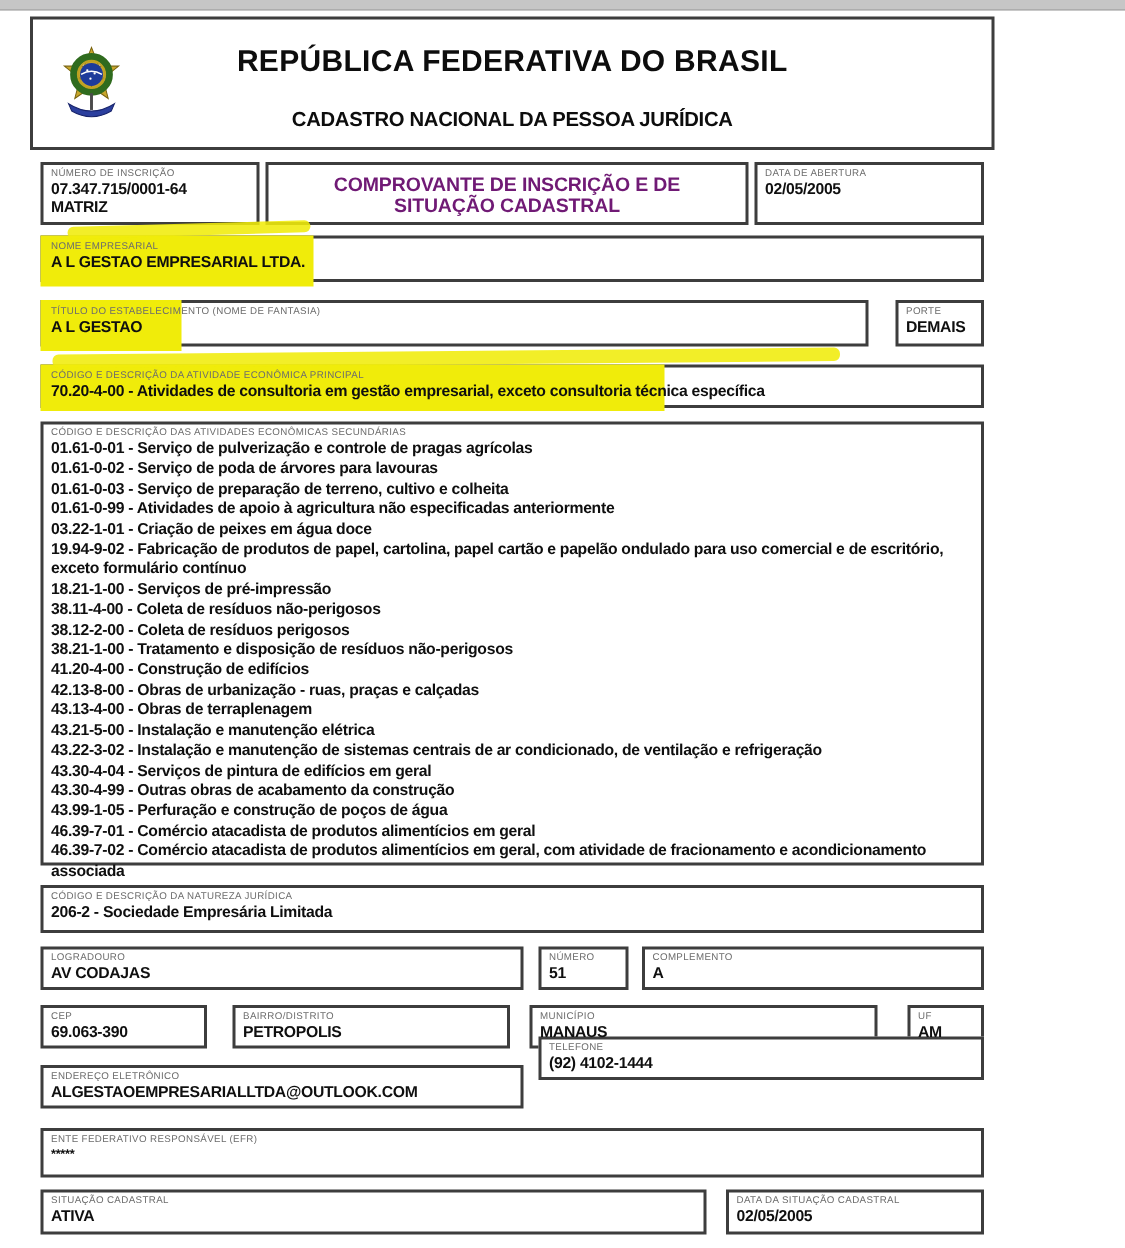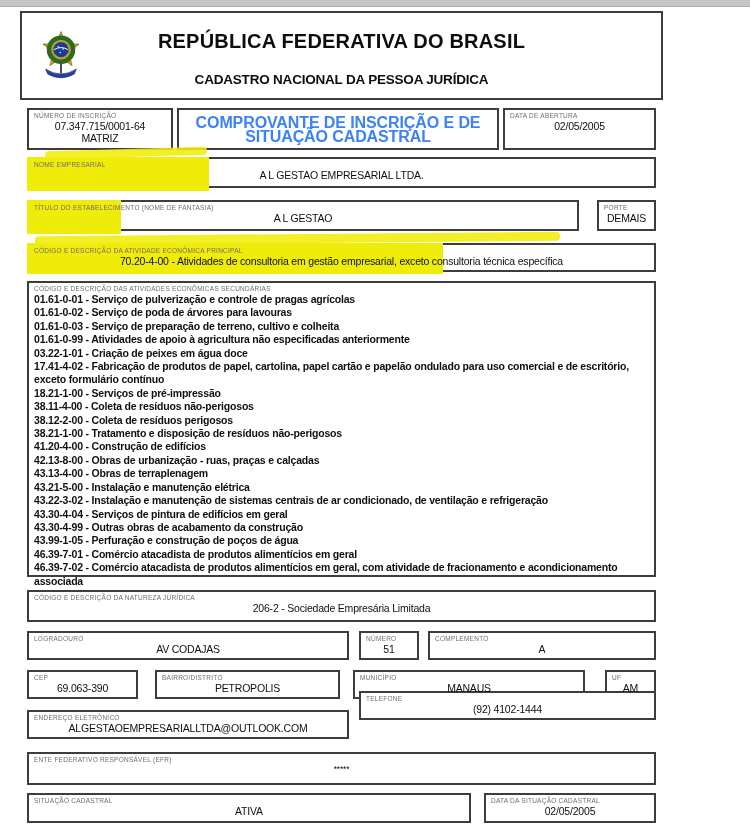--- a/index.html
+++ b/index.html
@@ -10,36 +10,36 @@
   #topbar{position:absolute;left:0;top:0;width:750px;height:6px;background:#c6c6c6;border-bottom:1px solid #adadad;}
   .box{
     position:absolute;border:2px solid #3d3d3d;background:#ffffff;
     box-sizing:border-box;padding:2px 5px 1px 5px;overflow:visible;
   }
   .lbl{
     position:relative;z-index:2;font-size:6.5px;line-height:8px;color:#6d6d6d;
     letter-spacing:.25px;white-space:nowrap;
   }
   .val{
-    position:relative;z-index:2;font-size:10.5px;line-height:12px;font-weight:400;
-    color:#0f0f0f;letter-spacing:-.2px;text-align:center;
+    position:relative;z-index:2;font-size:10.5px;line-height:12px;font-weight:700;
+    color:#0f0f0f;letter-spacing:-.2px;
   }
   .val.small{font-size:8.5px;line-height:10px;}
   .box-hl{position:absolute;background:#f0ec0a;z-index:1;}
   .swipe{position:absolute;background:#f0ec0a;opacity:.88;border-radius:4px;z-index:5;}
   
   #header-box{left:20px;top:11px;width:643px;height:89px;padding:0;}
   #coat{position:absolute;left:18px;top:13px;width:42px;height:64px;}
   .htitle{position:absolute;left:0;width:100%;text-align:center;font-weight:700;color:#0d0d0d;}
   #htitle1{top:17px;font-size:20px;letter-spacing:.2px;}
   #htitle2{top:59px;font-size:13.5px;letter-spacing:-.2px;}
   
   #inscricao-box{left:27px;top:108px;width:146px;height:42px;}
   #comprovante-box{left:177px;top:108px;width:322px;height:42px;display:flex;align-items:center;justify-content:center;text-align:center;}
-  #comprovante-box .doc-title{font-size:16px;font-weight:700;line-height:14px;color:#3b82f6;width:300px;letter-spacing:-.1px;}
+  #comprovante-box .doc-title{font-size:13px;font-weight:700;line-height:14px;color:#701a75;width:300px;letter-spacing:-.1px;}
   #abertura-box{left:503px;top:108px;width:153px;height:42px;}
   
   #nome-box{left:27px;top:157px;width:629px;height:31px;}
   #titulo-box{left:27px;top:200px;width:552px;height:31px;}
   #porte-box{left:597px;top:200px;width:59px;height:31px;}
   #principal-box{left:27px;top:243px;width:629px;height:29px;}
   #secundarias-box{left:27px;top:281px;width:629px;height:296px;}
   .act-line{position:relative;z-index:2;font-size:10.5px;font-weight:700;color:#0f0f0f;line-height:13.4px;letter-spacing:-.2px;}
   #natureza-box{left:27px;top:590px;width:629px;height:32px;}
   #logradouro-box{left:27px;top:631px;width:322px;height:29px;}
@@ -117,21 +117,21 @@
   </div>
 
   <div class="box" id="secundarias-box">
     <div class="lbl">CÓDIGO E DESCRIÇÃO DAS ATIVIDADES ECONÔMICAS SECUNDÁRIAS</div>
     <div>
         <div class="act-line">01.61-0-01 - Serviço de pulverização e controle de pragas agrícolas</div>
         <div class="act-line">01.61-0-02 - Serviço de poda de árvores para lavouras</div>
         <div class="act-line">01.61-0-03 - Serviço de preparação de terreno, cultivo e colheita</div>
         <div class="act-line">01.61-0-99 - Atividades de apoio à agricultura não especificadas anteriormente</div>
         <div class="act-line">03.22-1-01 - Criação de peixes em água doce</div>
-        <div class="act-line">17.41-4-02 - Fabricação de produtos de papel, cartolina, papel cartão e papelão ondulado para uso comercial e de escritório, exceto formulário contínuo</div>
+        <div class="act-line">19.94-9-02 - Fabricação de produtos de papel, cartolina, papel cartão e papelão ondulado para uso comercial e de escritório, exceto formulário contínuo</div>
         <div class="act-line">18.21-1-00 - Serviços de pré-impressão</div>
         <div class="act-line">38.11-4-00 - Coleta de resíduos não-perigosos</div>
         <div class="act-line">38.12-2-00 - Coleta de resíduos perigosos</div>
         <div class="act-line">38.21-1-00 - Tratamento e disposição de resíduos não-perigosos</div>
         <div class="act-line">41.20-4-00 - Construção de edifícios</div>
         <div class="act-line">42.13-8-00 - Obras de urbanização - ruas, praças e calçadas</div>
         <div class="act-line">43.13-4-00 - Obras de terraplenagem</div>
         <div class="act-line">43.21-5-00 - Instalação e manutenção elétrica</div>
         <div class="act-line">43.22-3-02 - Instalação e manutenção de sistemas centrais de ar condicionado, de ventilação e refrigeração</div>
         <div class="act-line">43.30-4-04 - Serviços de pintura de edifícios em geral</div>

